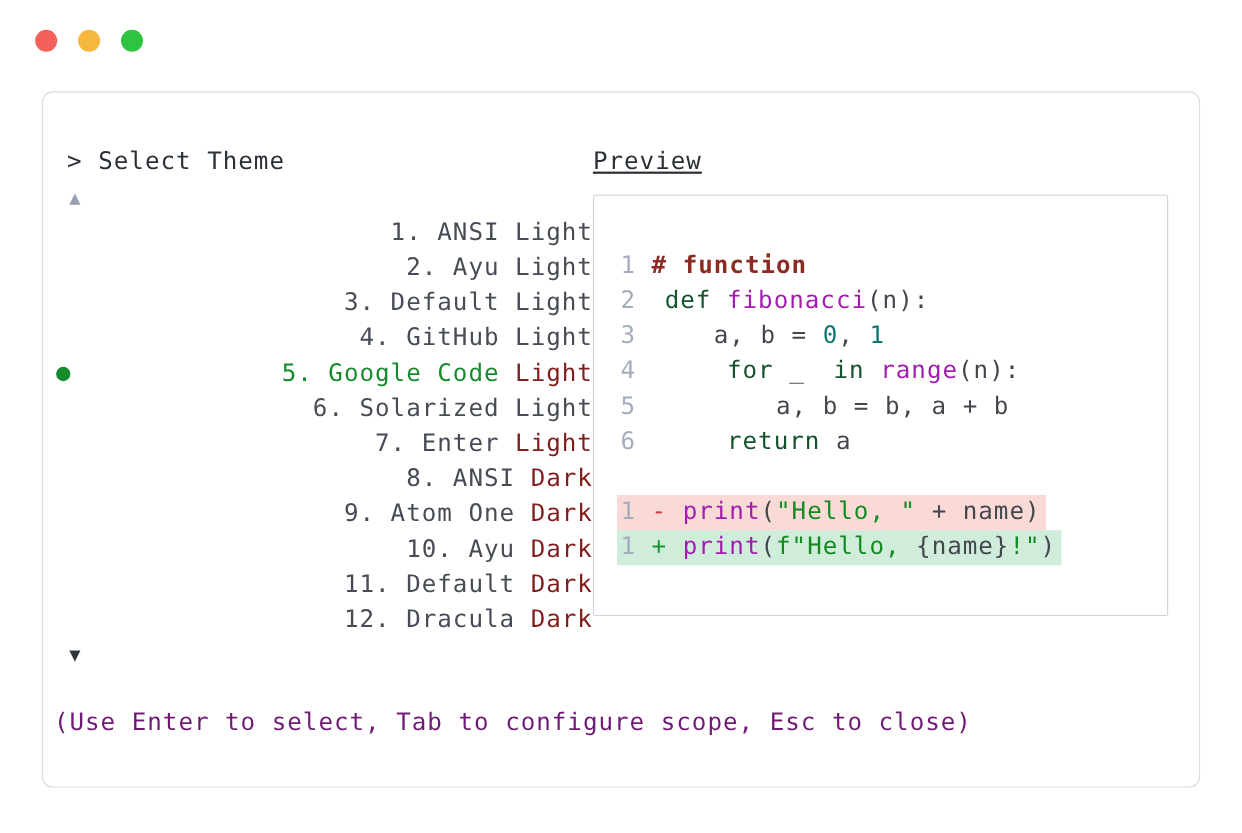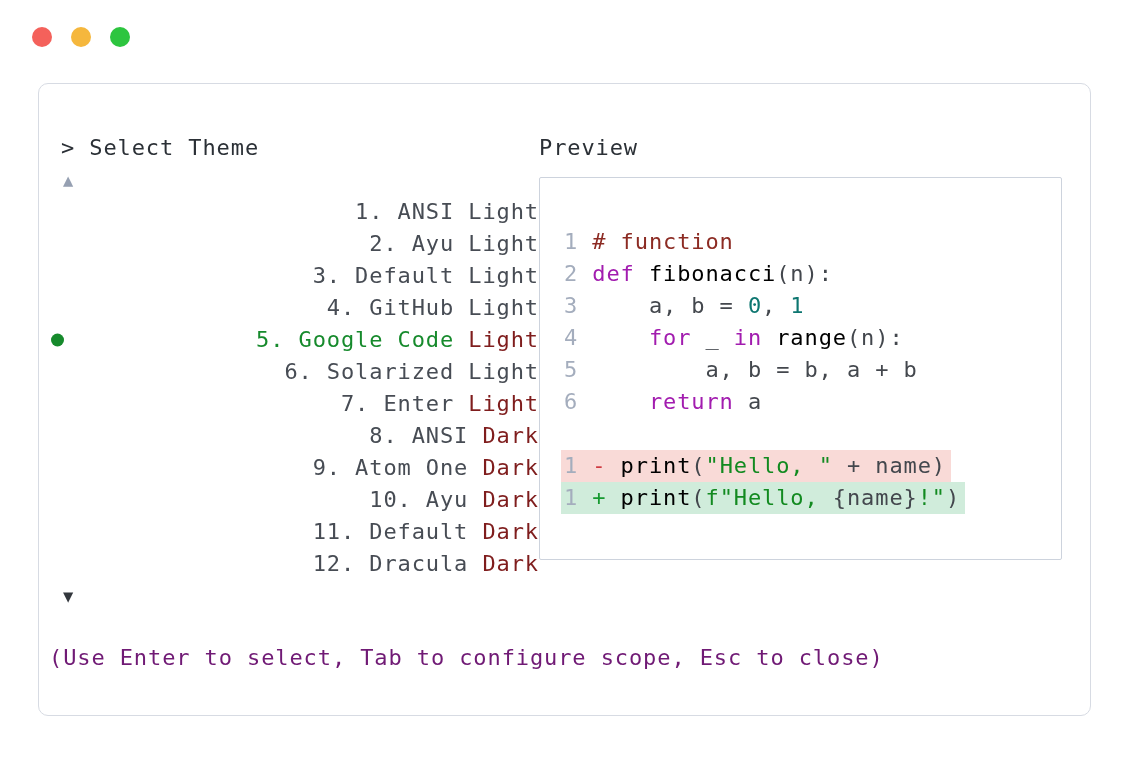--- a/index.html
+++ b/index.html
@@ -65,37 +65,37 @@
   .bullet {
     position: absolute;
     left: -10px;
     top: 50%;
     transform: translateY(-50%);
     width: 13px;
     height: 13px;
     border-radius: 50%;
     background: #168a2c;
   }
-  .preview-label { height: 32px; line-height: 32px; color: #2b3036; }
+  .preview-label { height: 32px; line-height: 32px; color: #2b3036; text-decoration: underline; }
   .preview-box {
     margin-top: 13px;
     width: 523px;
     height: 383px;
     box-sizing: border-box;
     border: 1.5px solid #cdd3dd;
     border-radius: 2px;
     background: #ffffff;
     padding: 48px 12px 0 24px;
     overflow: hidden;
   }
   .code-line { height: 32px; line-height: 32px; white-space: pre; color: #43474d; }
   .lineno { color: #a4adbd; }
-  .tok-com { color: #8c2b23; }
-  .tok-kw  { color: #a21caf; }
-  .tok-fn  { color: #000000; }
+  .tok-com { color: #8c2b23; font-weight: bold; }
+  .tok-kw  { color: #14532d; margin-left: 12px; }
+  .tok-fn  { color: #a21caf; }
   .tok-lit { color: #0d7670; }
   .tok-str { color: #128a20; }
   .tok-pln { color: #43474d; }
   .tok-del { color: #cf3a41; }
   .tok-ins { color: #179a31; }
   .diff-group { margin-top: 32px; }
   .hl {
     display: inline-block;
     padding: 0 5px 0 3px;
     margin-left: -3px;

